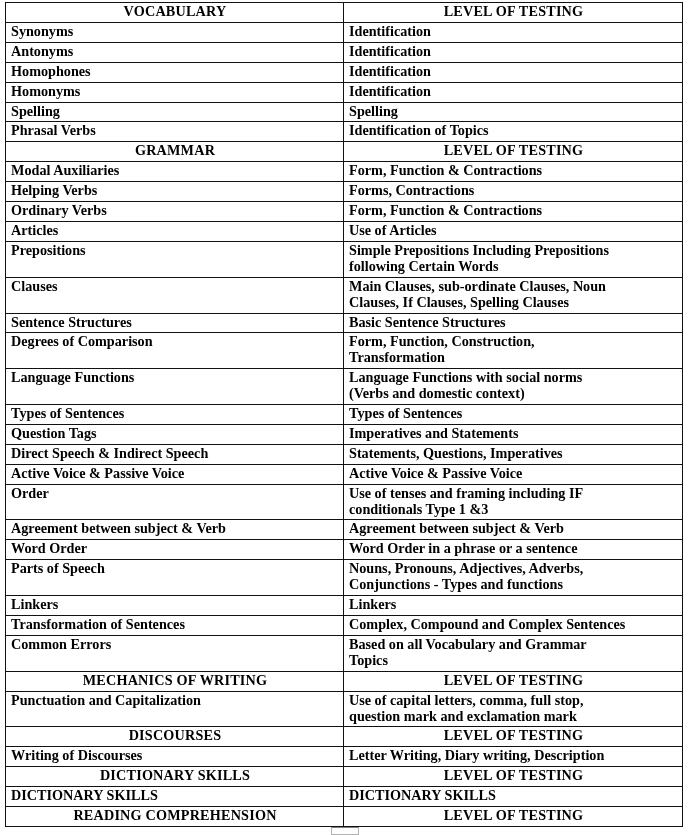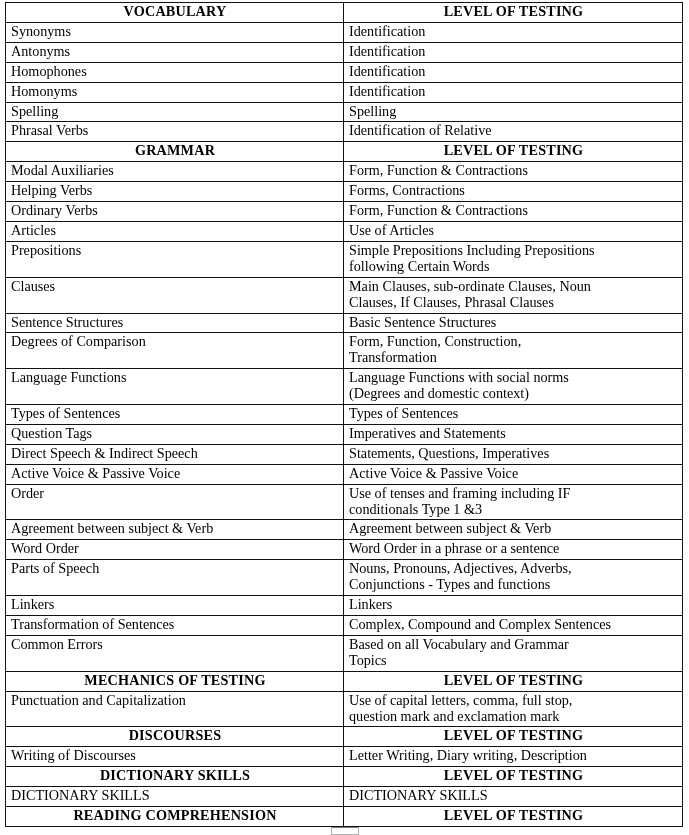--- a/index.html
+++ b/index.html
@@ -44,20 +44,21 @@
   }
   tr.section-head td {
     text-align: center;
     font-weight: bold;
     letter-spacing: 0.2px;
     padding-top: 1px;
     padding-bottom: 2px;
   }
   tr.data-row td {
     text-align: left;
+    font-weight: bold;
   }
   td.indent-cell {
     padding-left: 10px;
   }
   .line2 {
     display: block;
   }
   
   #bottom-artifact {
     position: absolute;
@@ -112,21 +113,21 @@
         </tr>
         <tr class="data-row">
           <td>Spelling</td>
           <td>
             <span class="line2">Spelling</span>
           </td>
         </tr>
         <tr class="data-row">
           <td>Phrasal Verbs</td>
           <td>
-            <span class="line2">Identification of Relative</span>
+            <span class="line2">Identification of Topics</span>
           </td>
         </tr>
         <tr class="section-head">
           <td>GRAMMAR</td>
           <td>LEVEL OF TESTING</td>
         </tr>
         <tr class="data-row">
           <td>Modal Auxiliaries</td>
           <td>
             <span class="line2">Form, Function &amp; Contractions</span>
@@ -154,41 +155,41 @@
           <td>Prepositions</td>
           <td>
             <span class="line2">Simple Prepositions Including Prepositions</span>
             <span class="line2">following Certain Words</span>
           </td>
         </tr>
         <tr class="data-row">
           <td>Clauses</td>
           <td>
             <span class="line2">Main Clauses, sub-ordinate Clauses, Noun</span>
-            <span class="line2">Clauses, If Clauses, Phrasal Clauses</span>
+            <span class="line2">Clauses, If Clauses, Spelling Clauses</span>
           </td>
         </tr>
         <tr class="data-row">
           <td>Sentence Structures</td>
           <td>
             <span class="line2">Basic Sentence Structures</span>
           </td>
         </tr>
         <tr class="data-row">
           <td>Degrees of Comparison</td>
           <td>
             <span class="line2">Form, Function, Construction,</span>
             <span class="line2">Transformation</span>
           </td>
         </tr>
         <tr class="data-row">
           <td>Language Functions</td>
           <td>
             <span class="line2">Language Functions with social norms</span>
-            <span class="line2">(Degrees and domestic context)</span>
+            <span class="line2">(Verbs and domestic context)</span>
           </td>
         </tr>
         <tr class="data-row">
           <td>Types of Sentences</td>
           <td>
             <span class="line2">Types of Sentences</span>
           </td>
         </tr>
         <tr class="data-row">
           <td>Question Tags</td>
@@ -247,21 +248,21 @@
           </td>
         </tr>
         <tr class="data-row">
           <td>Common Errors</td>
           <td>
             <span class="line2">Based on all Vocabulary and Grammar</span>
             <span class="line2">Topics</span>
           </td>
         </tr>
         <tr class="section-head">
-          <td>MECHANICS OF TESTING</td>
+          <td>MECHANICS OF WRITING</td>
           <td>LEVEL OF TESTING</td>
         </tr>
         <tr class="data-row">
           <td>Punctuation and Capitalization</td>
           <td>
             <span class="line2">Use of capital letters, comma, full stop,</span>
             <span class="line2">question mark and exclamation mark</span>
           </td>
         </tr>
         <tr class="section-head">

